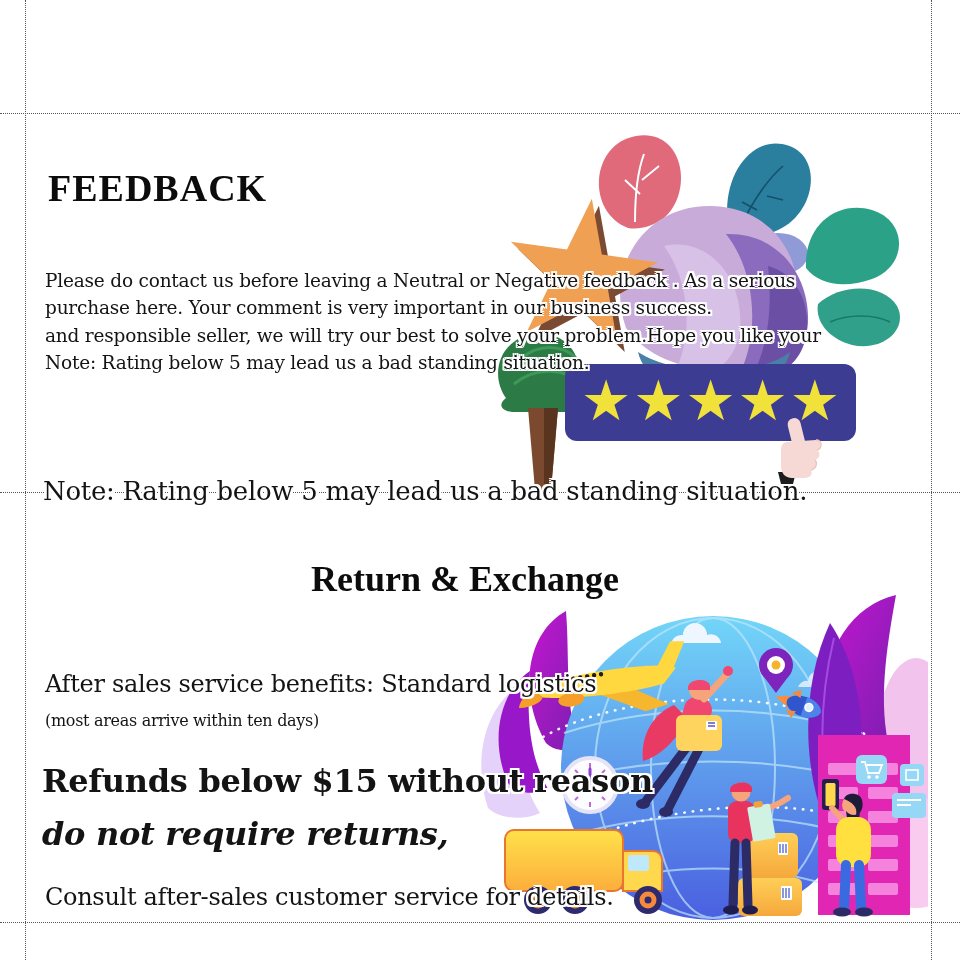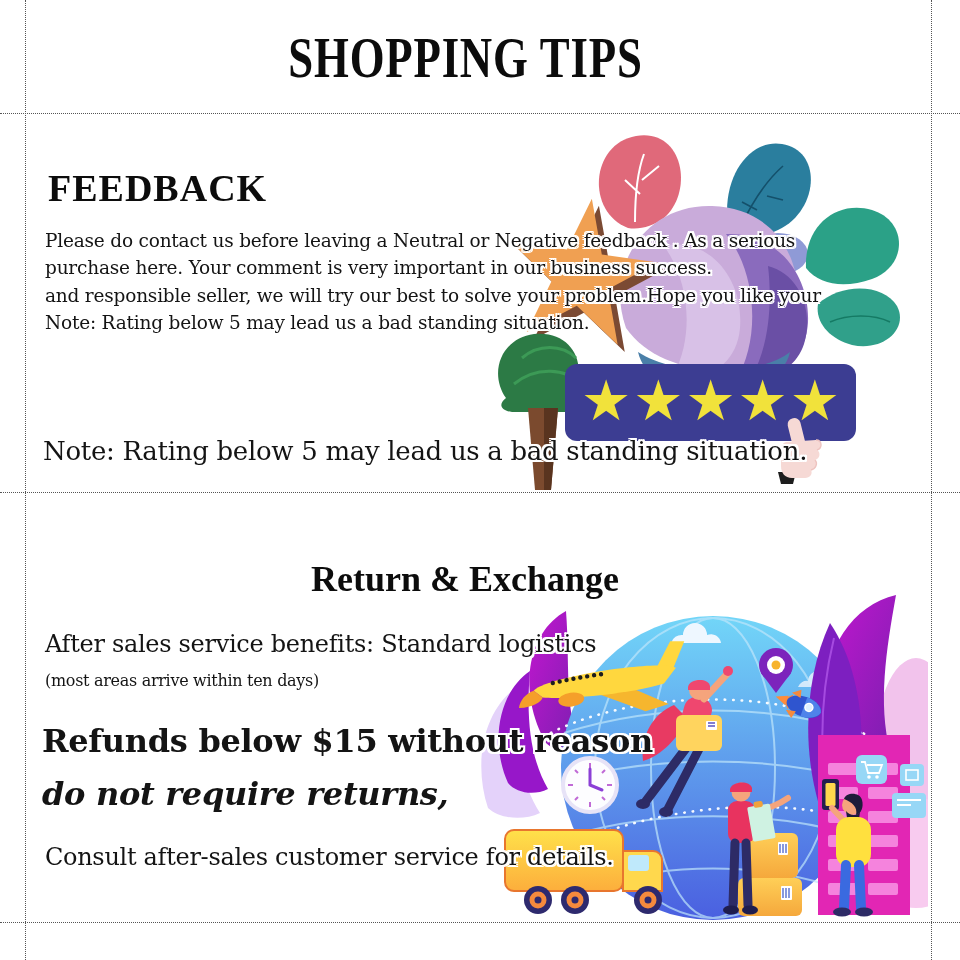--- a/index.html
+++ b/index.html
@@ -4,21 +4,21 @@
 <style>
   html,body{margin:0;padding:0;background:#fff;}
   .page{position:relative;width:960px;height:960px;background:#ffffff;overflow:hidden;
         font-family:"DejaVu Serif",serif;color:#141414;}
   
   .vline{position:absolute;top:0;bottom:0;width:0;border-left:1px dotted #555;z-index:0;}
   .hline{position:absolute;left:0;right:0;height:0;border-top:1px dotted #555;z-index:0;}
   
   .txt{position:absolute;z-index:5;white-space:nowrap;}
   .halo{text-shadow:-2px -2px 0 #fff,0 -2px 0 #fff,2px -2px 0 #fff,-2px 0 0 #fff,
-        2px 0 0 #fff,-2px 2px 0 #fff,0 2px 0 #fff,2px 2px 0 #fff;}
+        2px 0 0 #fff,-2px 2px 0 #fff,0 2px 0 #fff,2px 2px 0 #fff;margin-top:40px;}
   .main-title{top:26px;left:15px;width:900px;text-align:center;
         font-family:"Liberation Serif",serif;font-weight:700;font-size:56px;line-height:64px;color:#0c0c0c;}
   .main-title span{display:inline-block;transform:scaleX(0.8);transform-origin:center;letter-spacing:1px;}
   .sec-head{font-family:"Liberation Serif",serif;font-weight:700;color:#0c0c0c;margin-top:12px;}
   .feedback-head{top:154px;left:48px;font-size:38px;line-height:44px;letter-spacing:1px;}
   .para{top:227px;left:45px;font-size:18.5px;line-height:27.3px;letter-spacing:-0.2px;}
   .big-note{top:436px;left:43px;font-size:26px;letter-spacing:-0.3px;}
   .return-head{top:540px;left:15px;width:900px;text-align:center;font-size:36px;line-height:54px;}
   .svc1{top:630px;left:45px;font-size:24px;letter-spacing:-0.3px;}
   .svc2{top:671px;left:45px;font-size:16px;letter-spacing:-0.3px;}
@@ -41,23 +41,20 @@
 <body>
 
 <div class="page">
 
   <div class="vline" style="left:25px"></div>
   <div class="vline" style="left:931px"></div>
   <div class="hline" style="top:113px"></div>
   <div class="hline" style="top:492px"></div>
   <div class="hline" style="top:922px"></div>
 
-  <div class="txt main-title">
-    <span>SHOPPING TIPS</span>
-  </div>
 
   <svg class="illus fb-illus" width="430" height="376" viewBox="0 0 430 376">
     <g>
       <path d="M150 112 C108 96 112 28 158 20 C206 12 216 76 186 102 C175 110 162 114 150 112 Z" fill="#e0697a"></path>
       <path d="M157 106 C157 76 160 54 166 38 M164 64 L181 50 M162 78 L147 64" stroke="#ffffff" stroke-width="2" fill="none"></path>
     </g>
     <g>
       <path d="M253 122 C238 70 268 22 304 28 C346 35 340 96 300 114 C284 121 266 124 253 122 Z" fill="#2a7e9e"></path>
       <path d="M261 114 C274 86 289 64 305 50 M289 80 L305 84 M279 94 L264 86" stroke="#14506b" stroke-width="1.6" fill="none"></path>
     </g>

